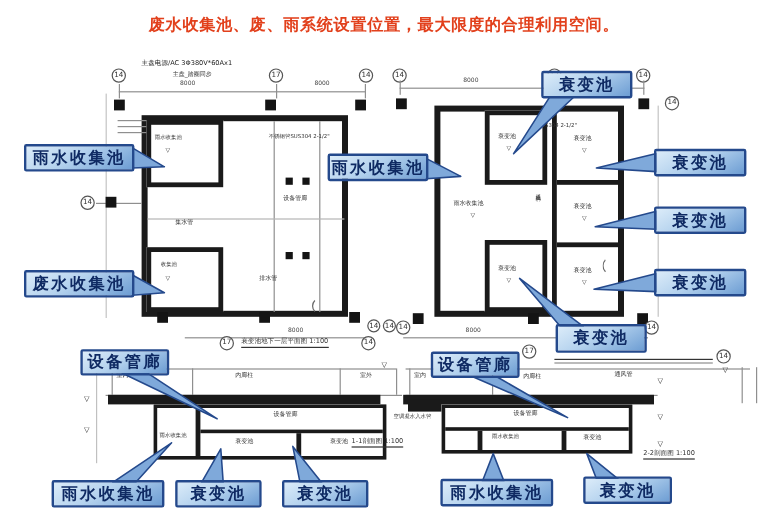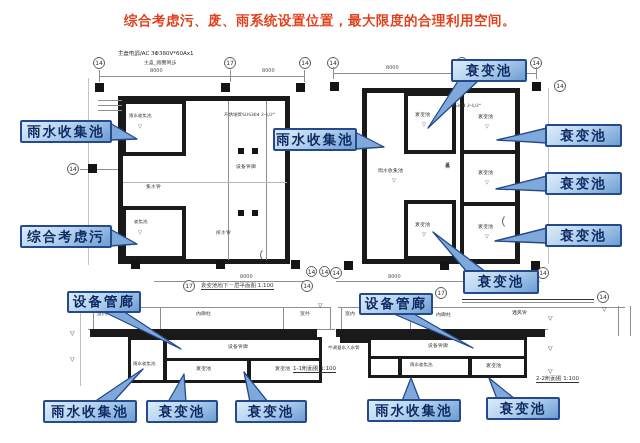--- a/index.html
+++ b/index.html
@@ -29,21 +29,21 @@
            background:linear-gradient(150deg,#dcecf9 0%,#b4d2ee 45%,#6d9dd3 100%);
            border:2px solid #24498c;border-radius:2px;color:#0f2a63;font-weight:bold;
            font-size:13.5px;letter-spacing:2px;box-sizing:border-box;z-index:6}
   .arrows{position:absolute;left:0;top:0;z-index:5;pointer-events:none}
 </style>
 </head>
 <body>
 
 <div class="canvas">
 
-  <div class="title">综合考虑污、废、雨系统设置位置，最大限度的合理利用空间。</div>
+  <div class="title">废水收集池、废、雨系统设置位置，最大限度的合理利用空间。</div>
 
   <div class="t t55" style="left:118px;top:50px;color:#222">主盘电源/AC 3Φ380V*60Ax1</div>
   <div class="t t5" style="left:144px;top:60px">主盘_踏圈同步</div>
   <div class="abs" style="left:121px;top:107px;width:4px;height:4px;border-radius:50%;background:#111"></div>
 
   <div class="bubble" style="left:93px;top:57px">14</div>
   <div class="bubble" style="left:224px;top:57px">17</div>
   <div class="bubble" style="left:299px;top:57px">14</div>
   <div class="hl" style="left:99px;top:76px;width:206px"></div>
   <div class="vl" style="left:99px;top:70px;height:12px"></div>
@@ -220,21 +220,21 @@
       <polygon points="94,402 113,402 143,369"></polygon>
       <polygon points="168,402 186,402 184,374"></polygon>
       <polygon points="250,402 268,402 244,372"></polygon>
       <polygon points="394,314 414,314 473,348"></polygon>
       <polygon points="402,401 420,401 411,378"></polygon>
       <polygon points="497,399 515,399 489,378"></polygon>
     </g>
   </svg>
 
   <div class="callout" style="left:20px;top:120px;width:92px;height:23px">雨水收集池</div>
-  <div class="callout" style="left:20px;top:225px;width:92px;height:23px">综合考虑污</div>
+  <div class="callout" style="left:20px;top:225px;width:92px;height:23px">废水收集池</div>
   <div class="callout" style="left:273px;top:128px;width:84px;height:23px">雨水收集池</div>
   <div class="callout" style="left:451px;top:59px;width:76px;height:23px">衰变池</div>
   <div class="callout" style="left:545px;top:124px;width:77px;height:23px">衰变池</div>
   <div class="callout" style="left:545px;top:172px;width:77px;height:23px">衰变池</div>
   <div class="callout" style="left:545px;top:224px;width:77px;height:23px">衰变池</div>
   <div class="callout" style="left:463px;top:270px;width:76px;height:24px">衰变池</div>
   <div class="callout" style="left:67px;top:291px;width:74px;height:22px">设备管廊</div>
   <div class="callout" style="left:43px;top:400px;width:94px;height:23px">雨水收集池</div>
   <div class="callout" style="left:146px;top:400px;width:72px;height:23px">衰变池</div>
   <div class="callout" style="left:235px;top:400px;width:72px;height:23px">衰变池</div>

